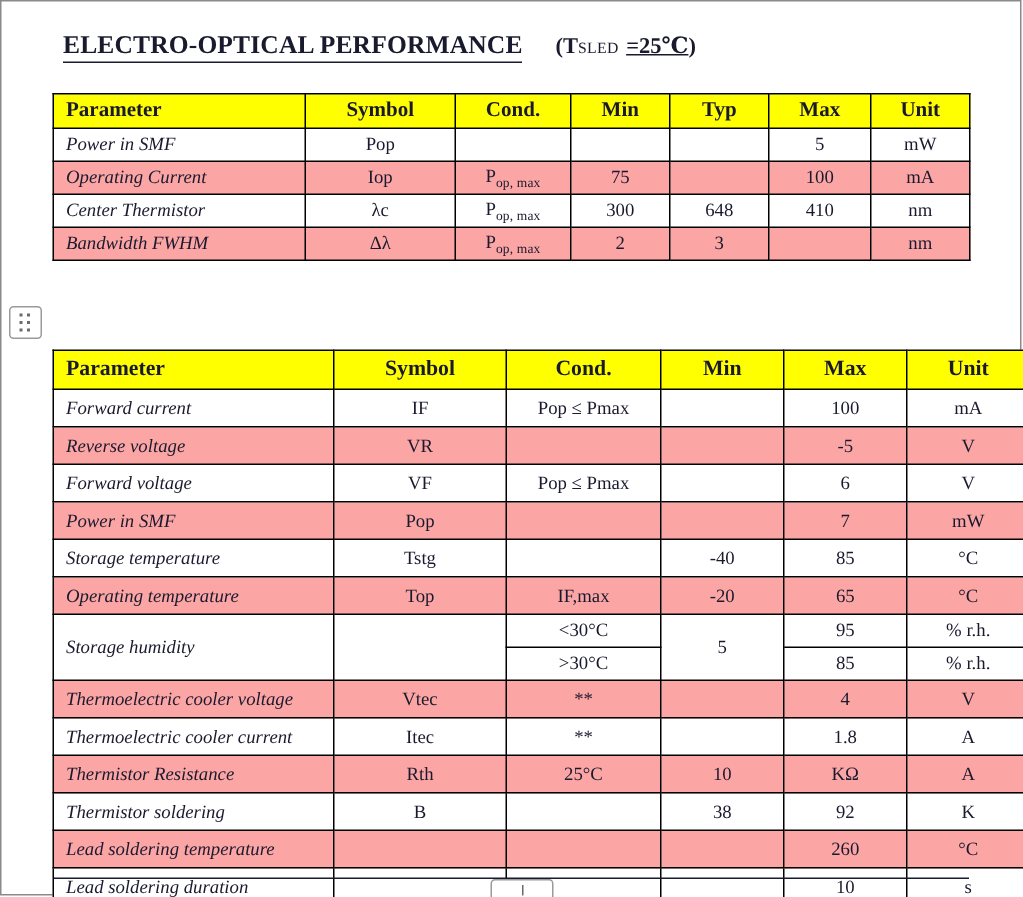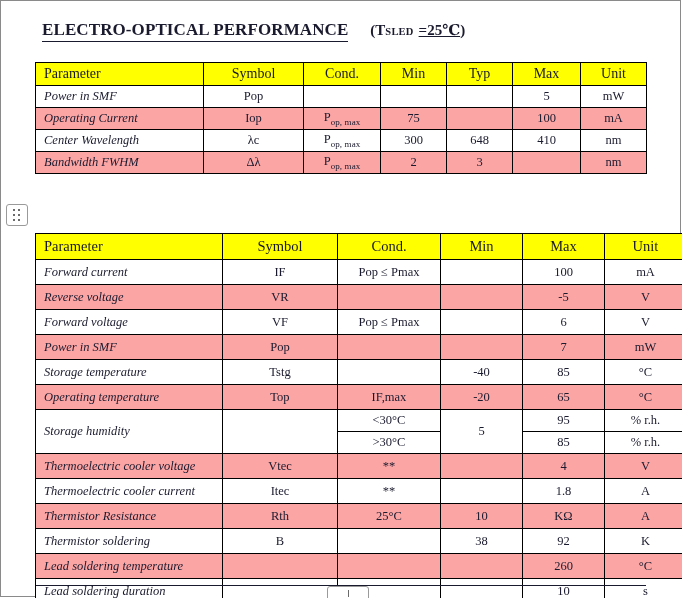--- a/index.html
+++ b/index.html
@@ -41,21 +41,21 @@
     border-bottom: 1px solid #1a1a2e;
     padding-bottom: 1px;
   }
   .title-cond {
     font-weight: bold;
     font-size: 15px;
     margin-left: 22px;
   }
   .title-cond .sub {
     font-size: 10.5px;
-    font-weight: bold;
+    font-weight: normal;
     vertical-align: baseline;
     letter-spacing: 0.2px;
   }
   .title-cond .eq { margin-left: 5px; text-decoration: underline; }
 
   
   .drag-handle {
     position: absolute;
     left: 6px;
     top: 204px;
@@ -123,21 +123,21 @@
     font-size: 12.5px;
     font-weight: normal;
     text-align: center;
     vertical-align: middle;
     padding: 0 2px;
     color: #1a1a2e;
     line-height: 1.15;
   }
   table.spec thead th {
     background: #ffff00;
-    font-weight: normal;
+    font-weight: bold;
     font-size: 14px;
     height: 22px;
   }
   table.spec thead th.hdr-param {
     text-align: left;
     padding-left: 8px;
   }
   table.spec tbody td.param {
     text-align: left;
     padding-left: 8px;
@@ -208,21 +208,21 @@
     <tr class="shaded">
       <td class="param">Operating Current</td>
       <td>Iop</td>
       <td><span>P</span><span class="sub">op, max</span></td>
       <td>75</td>
       <td></td>
       <td>100</td>
       <td>mA</td>
     </tr>
     <tr>
-      <td class="param">Center Wavelength</td>
+      <td class="param">Center Thermistor</td>
       <td>λc</td>
       <td><span>P</span><span class="sub">op, max</span></td>
       <td>300</td>
       <td>648</td>
       <td>410</td>
       <td>nm</td>
     </tr>
     <tr class="shaded">
       <td class="param">Bandwidth FWHM</td>
       <td>Δλ</td>

